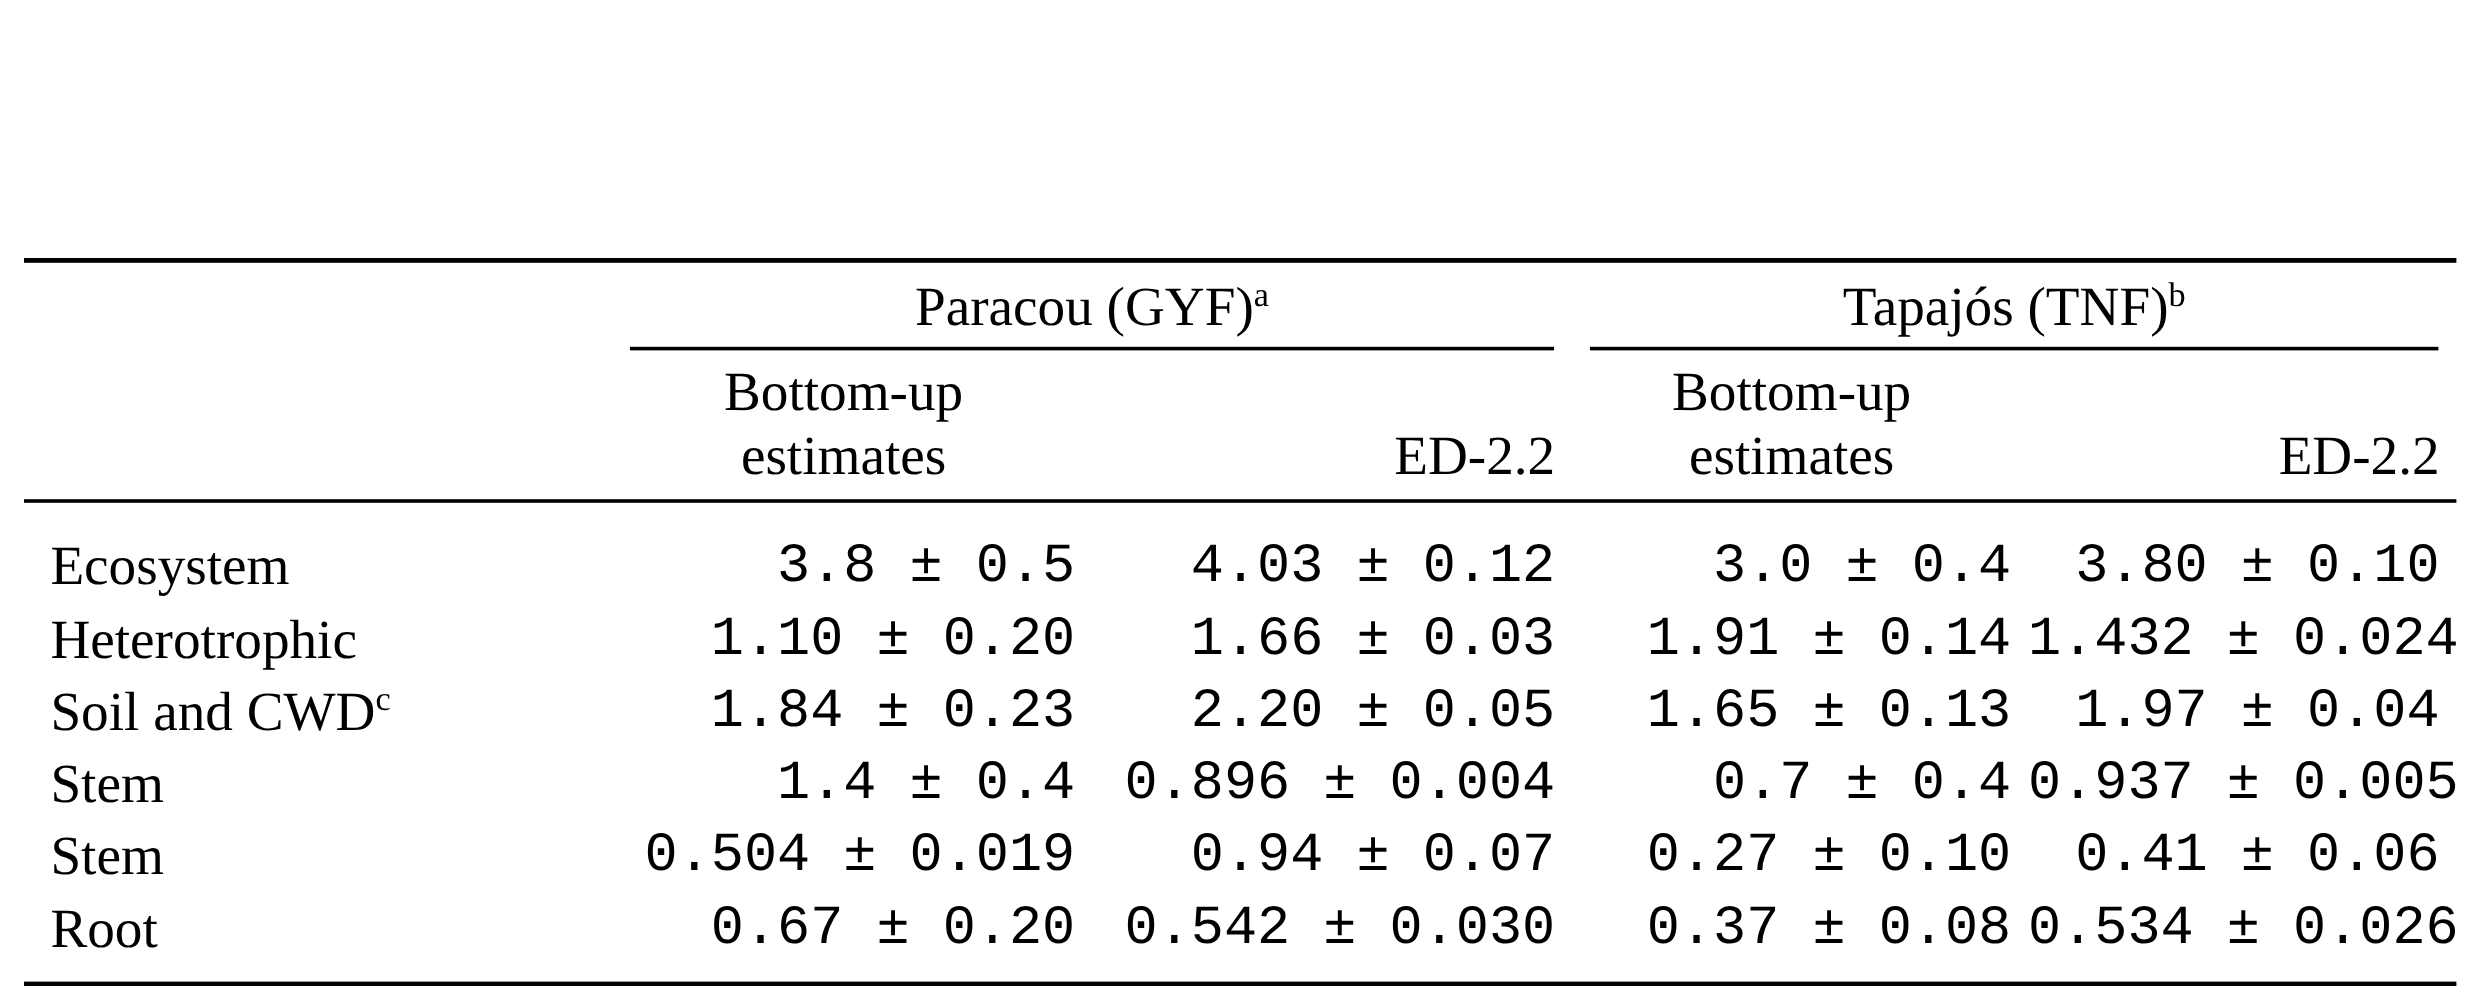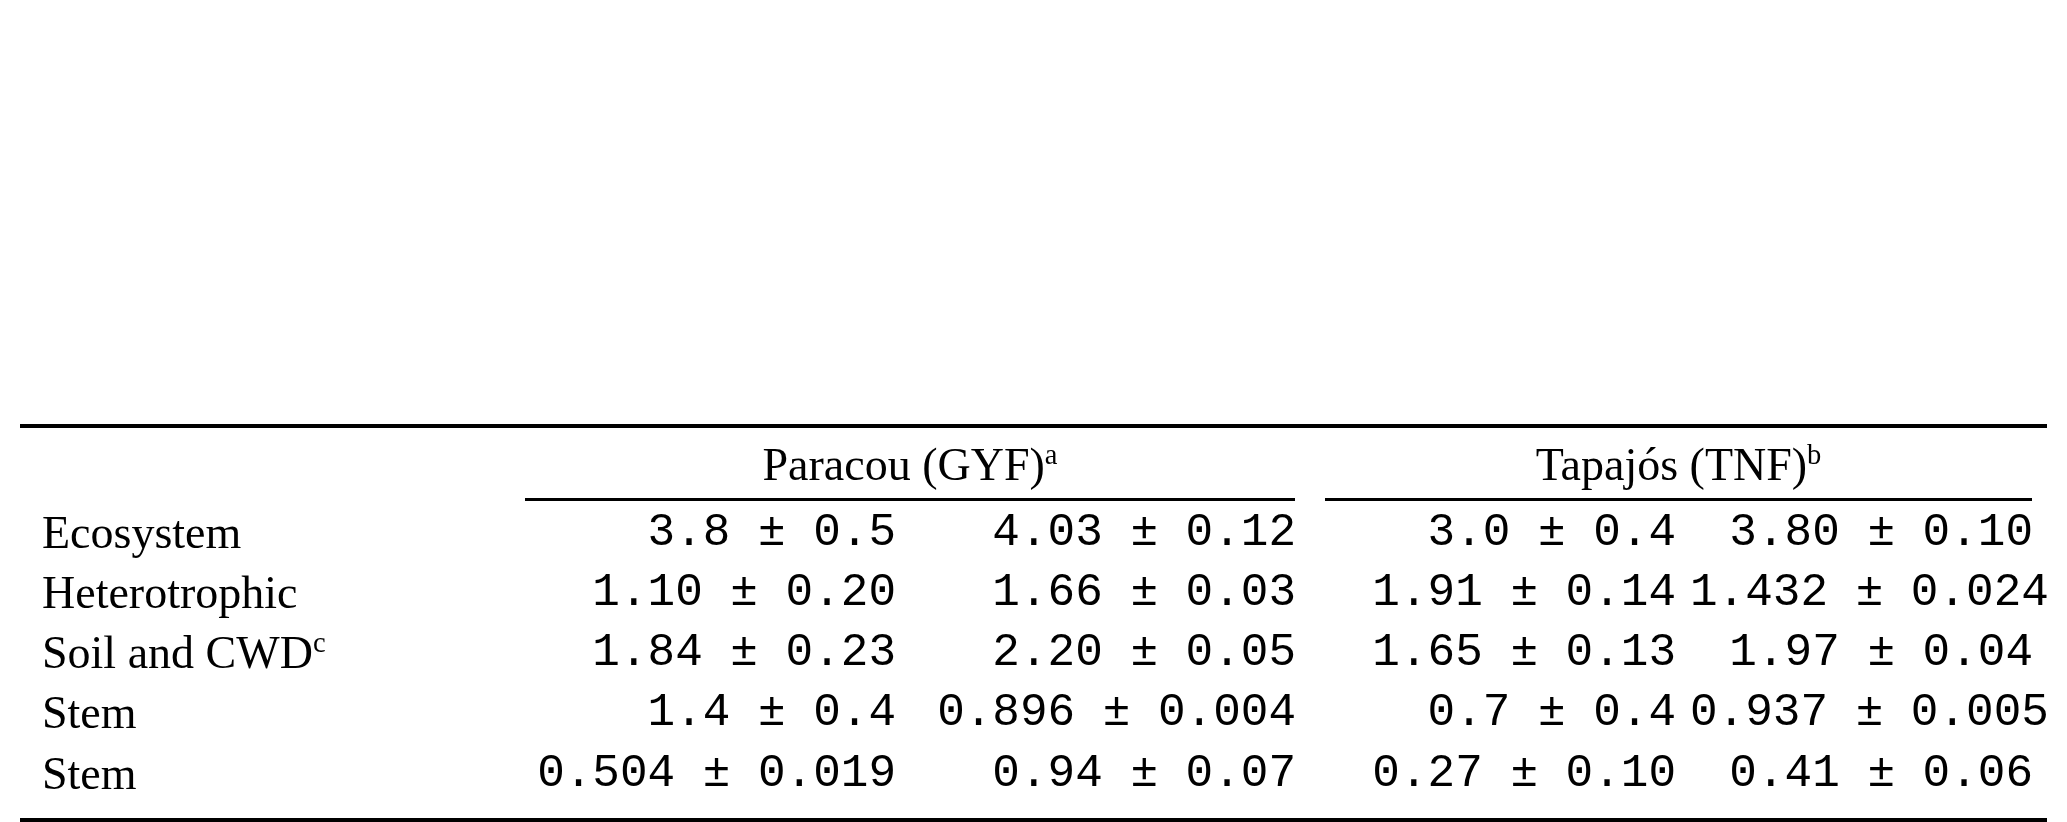--- a/index.html
+++ b/index.html
@@ -74,21 +74,21 @@
     text-align: left;
     padding: 3px 0 3px 22px;
     white-space: nowrap;
   }
   td.body-val {
     text-align: right;
     padding: 3px 14px 3px 0;
     white-space: nowrap;
     font-family: Liberation Mono, monospace;
   }
-  tr.first-body td { padding-top: 4px; }
+  tr.first-body td { padding-top: 26px; }
   tr.bottomrule td {
     border-bottom: 4px solid #000;
     height: 0;
     padding: 0;
   }
   .spacer-row td { height: 14px; padding: 0; }
   sup {
     font-size: 0.62em;
     vertical-align: super;
     line-height: 0;
@@ -116,20 +116,37 @@
         <td>
             <div class="rule-blank"></div>
           </td>
         <td colspan="2">
             <div class="rule-inner"></div>
           </td>
         <td colspan="2">
             <div class="rule-inner"></div>
           </td>
       </tr>
+      <tr class="midrule">
+        <td class="subhead-cell"></td>
+        <td class="subhead-cell">
+          <span class="subhead-two-line">
+            <span class="l1">Bottom-up</span>
+            <span class="l2">estimates</span>
+          </span>
+        </td>
+        <td class="subhead-cell">ED-2.2</td>
+        <td class="subhead-cell">
+          <span class="subhead-two-line">
+            <span class="l1">Bottom-up</span>
+            <span class="l2">estimates</span>
+          </span>
+        </td>
+        <td class="subhead-cell">ED-2.2</td>
+      </tr>
 
       <tr class="first-body">
         <td class="body-label"><span>Ecosystem</span><sup></sup></td>
         <td class="body-val">3.8 ± 0.5</td>
         <td class="body-val">4.03 ± 0.12</td>
         <td class="body-val">3.0 ± 0.4</td>
         <td class="body-val">3.80 ± 0.10</td>
       </tr>
       <tr>
         <td class="body-label"><span>Heterotrophic</span><sup></sup></td>
@@ -152,20 +169,27 @@
         <td class="body-val">0.7 ± 0.4</td>
         <td class="body-val">0.937 ± 0.005</td>
       </tr>
       <tr>
         <td class="body-label"><span>Stem</span><sup></sup></td>
         <td class="body-val">0.504 ± 0.019</td>
         <td class="body-val">0.94 ± 0.07</td>
         <td class="body-val">0.27 ± 0.10</td>
         <td class="body-val">0.41 ± 0.06</td>
       </tr>
+      <tr>
+        <td class="body-label"><span>Root</span><sup></sup></td>
+        <td class="body-val">0.67 ± 0.20</td>
+        <td class="body-val">0.542 ± 0.030</td>
+        <td class="body-val">0.37 ± 0.08</td>
+        <td class="body-val">0.534 ± 0.026</td>
+      </tr>
       <tr class="spacer-row">
         <td></td>
         <td></td>
         <td></td>
         <td></td>
         <td></td>
       </tr>
       <tr class="bottomrule">
         <td></td>
         <td></td>

